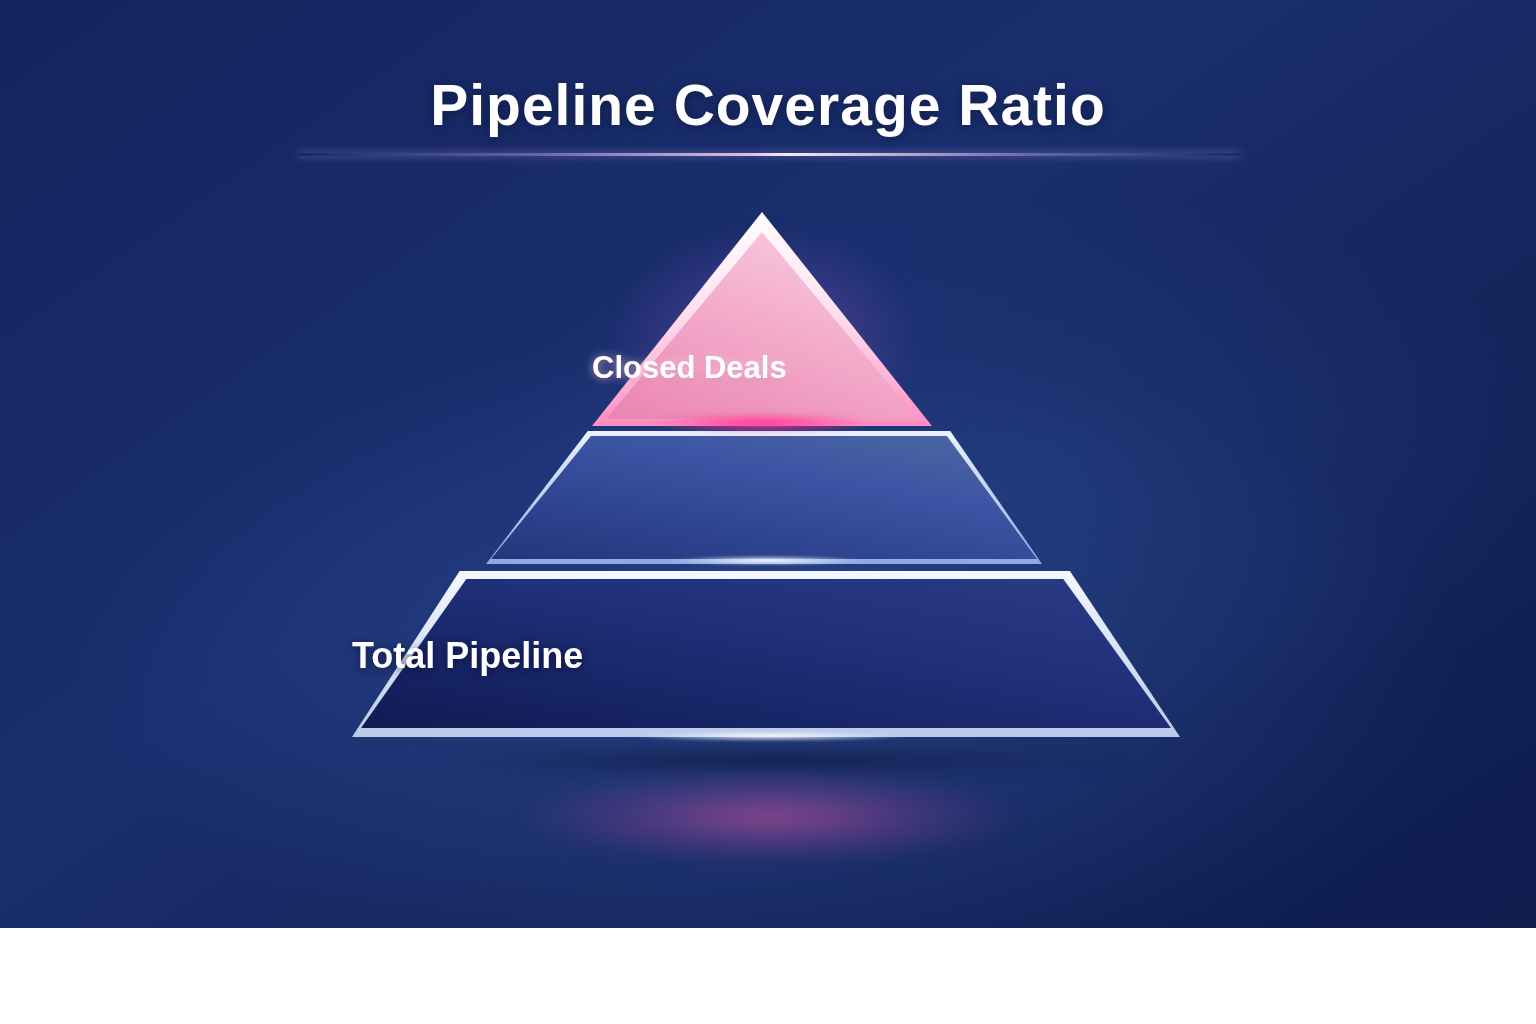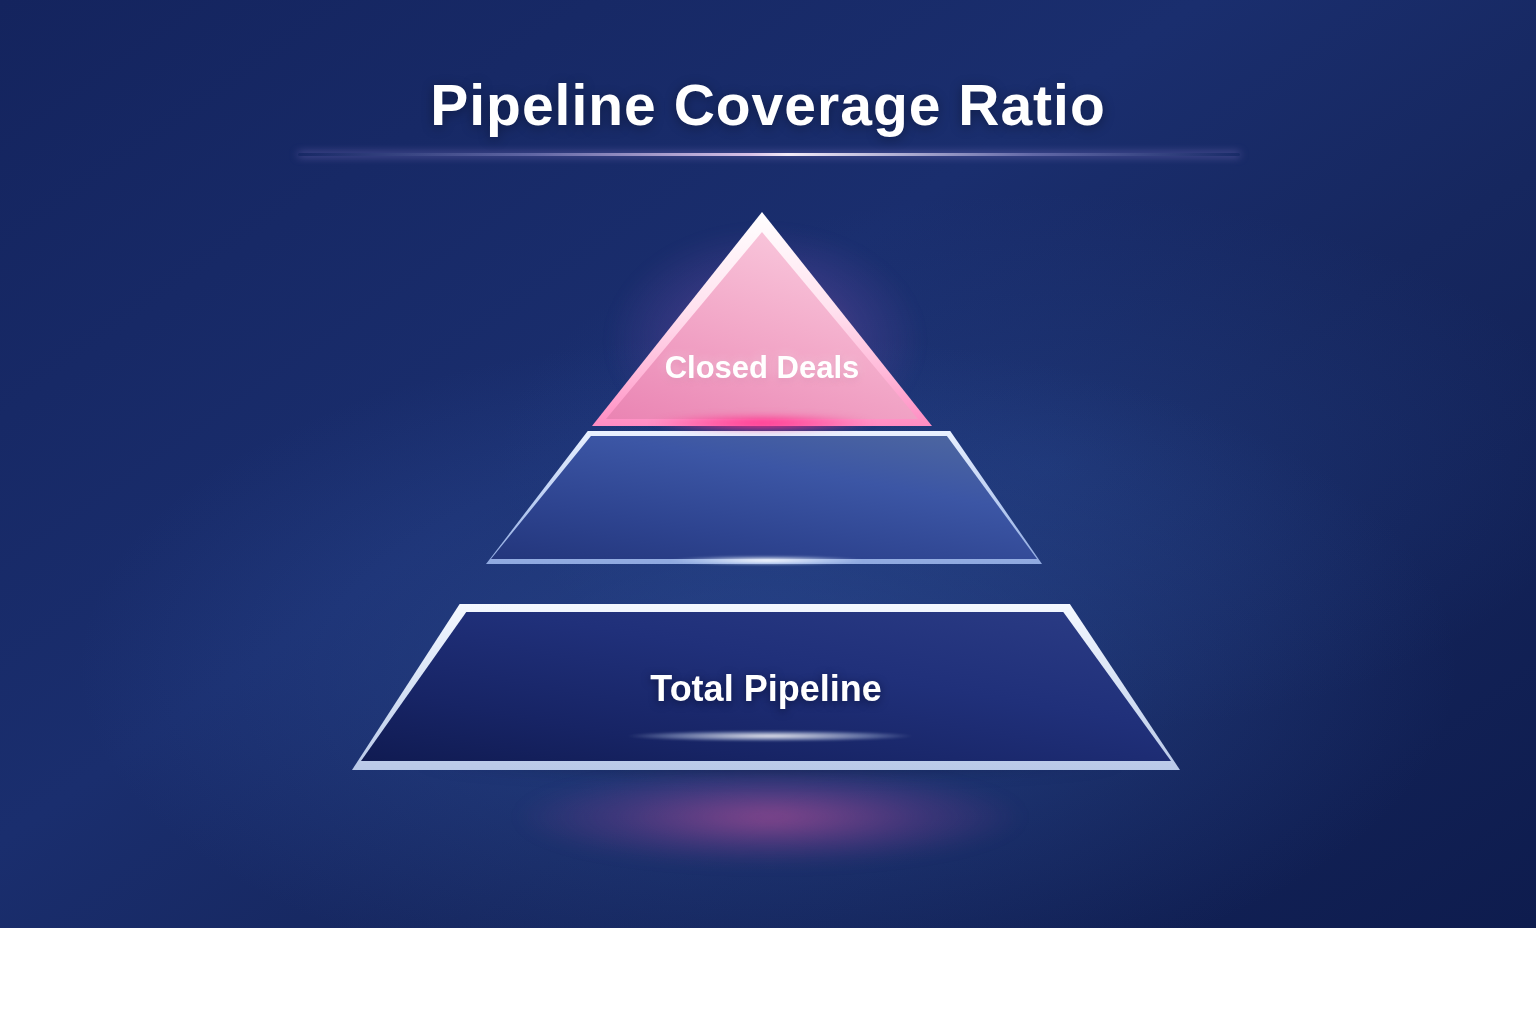--- a/index.html
+++ b/index.html
@@ -94,21 +94,21 @@
     filter: blur(8px);
   }
 
   
   .tier { position: absolute; z-index: 5; }
   .tier .face-border { position: absolute; inset: 0; }
   .tier .face-fill { position: absolute; }
   .tier .tier-label {
     position: absolute;
     left: 0; width: 100%;
-    text-align: center;
+    text-align: left;
     color: #ffffff;
     font-weight: 700;
     z-index: 2;
   }
 
   
   .tier-top { left: 592px; top: 212px; width: 340px; height: 214px; }
   .tier-top .face-border {
     clip-path: polygon(50% 0%, 100% 100%, 0% 100%);
     background: linear-gradient(180deg, #ffffff 0%, #ffe2ef 45%, #ffb9d9 75%, #ff8cc2 100%);
@@ -137,21 +137,21 @@
     clip-path: polygon(18.3% 0%, 83.5% 0%, 100% 100%, 0% 100%);
     background: linear-gradient(190deg, #50699f 0%, #3c56a5 35%, #2e4490 70%, #23367c 100%);
   }
   .tier-mid .tier-label {
     top: 46px;
     font-size: 35px;
     text-shadow: 0 2px 8px rgba(10, 18, 60, 0.55);
   }
 
   
-  .tier-bot { left: 352px; top: 604px; width: 828px; height: 166px; }
+  .tier-bot { left: 352px; top: 571px; width: 828px; height: 166px; }
   .tier-bot .face-border {
     clip-path: polygon(13% 0%, 86.7% 0%, 100% 100%, 0% 100%);
     background: linear-gradient(180deg, #f4f8ff 0%, #d4e0f4 55%, #b9c9e8 100%);
     filter: drop-shadow(0 4px 12px rgba(8, 14, 50, 0.6));
   }
   .tier-bot .face-fill {
     left: 9px; right: 9px; top: 8px; bottom: 9px;
     clip-path: polygon(13% 0%, 86.7% 0%, 100% 100%, 0% 100%);
     background: linear-gradient(190deg, #2b3c85 0%, #20307a 40%, #172465 75%, #101b52 100%);
   }

